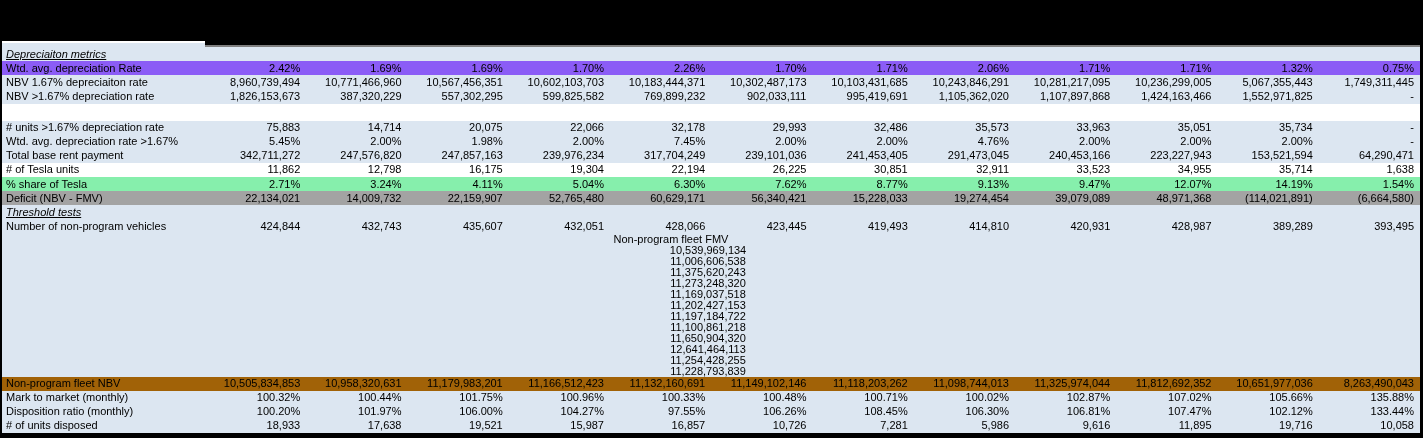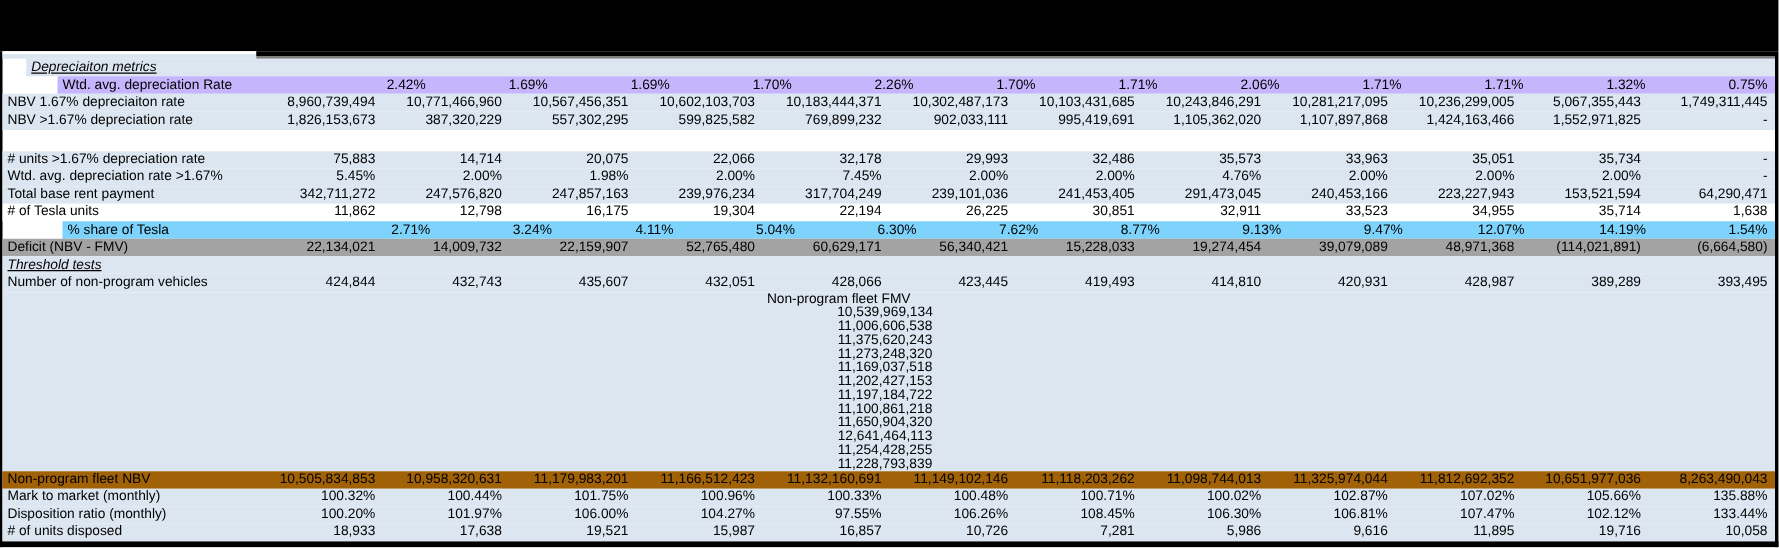--- a/index.html
+++ b/index.html
@@ -87,25 +87,25 @@
 <body>
 
 <div class="sheet">
   <div class="topbar"></div>
   <div class="body">
     <div class="stubrow">
       <div class="stub-left"></div>
       <div class="stub-right"></div>
     </div>
     <div class="rows" id="rows">
-        <div class="row" style="background: rgb(220, 230, 241); margin-left: 19px;">
+        <div class="row" style="background: rgb(220, 230, 241);">
           <div class="label section-title">Depreciaiton metrics</div>
           <div class="cells-filler"></div>
         </div>
-        <div class="row" style="background: #c4b5fd; margin-left: 44px;">
+        <div class="row" style="background: #8b5cf6;">
           <div class="label">Wtd. avg. depreciation Rate</div>
           <div class="cell">2.42%</div>
           <div class="cell">1.69%</div>
           <div class="cell">1.69%</div>
           <div class="cell">1.70%</div>
           <div class="cell">2.26%</div>
           <div class="cell">1.70%</div>
           <div class="cell">1.71%</div>
           <div class="cell">2.06%</div>
           <div class="cell">1.71%</div>
@@ -196,21 +196,21 @@
           <div class="cell">19,304</div>
           <div class="cell">22,194</div>
           <div class="cell">26,225</div>
           <div class="cell">30,851</div>
           <div class="cell">32,911</div>
           <div class="cell">33,523</div>
           <div class="cell">34,955</div>
           <div class="cell">35,714</div>
           <div class="cell">1,638</div>
         </div>
-        <div class="row" style="background: #7dd3fc; margin-left: 48px;">
+        <div class="row" style="background: #86efac;">
           <div class="label">% share of Tesla</div>
           <div class="cell">2.71%</div>
           <div class="cell">3.24%</div>
           <div class="cell">4.11%</div>
           <div class="cell">5.04%</div>
           <div class="cell">6.30%</div>
           <div class="cell">7.62%</div>
           <div class="cell">8.77%</div>
           <div class="cell">9.13%</div>
           <div class="cell">9.47%</div>

